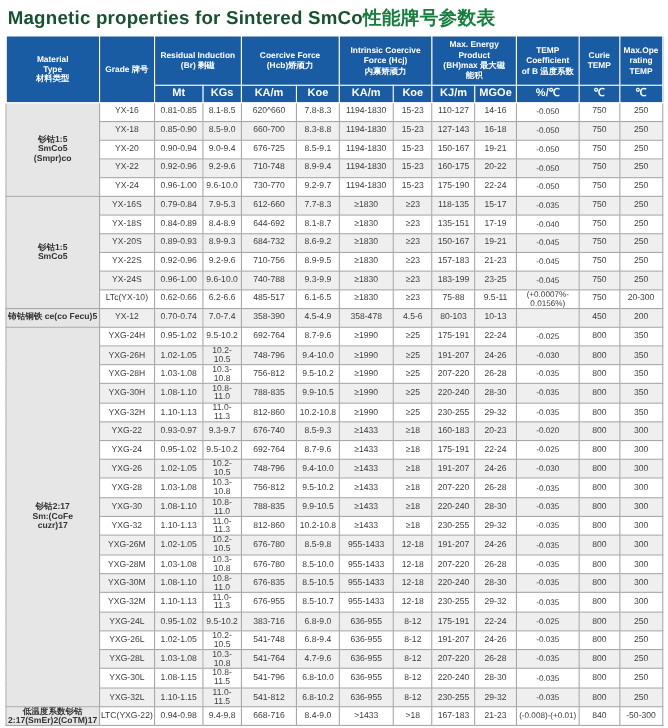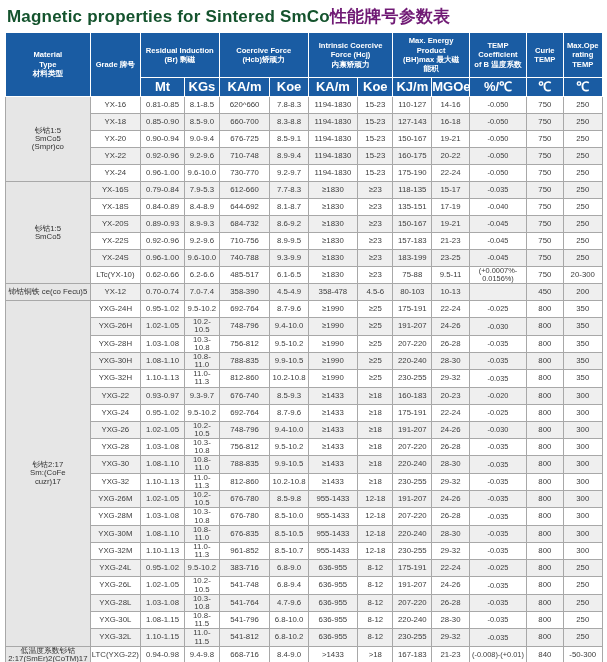--- a/index.html
+++ b/index.html
@@ -5,40 +5,40 @@
   * { box-sizing: border-box; margin: 0; padding: 0; }
   html,body { background:#ffffff; }
   body {
     width: 607px; height: 662px; overflow: hidden;
     font-family: "Liberation Sans", sans-serif;
   }
   .page { padding: 3px 4px 0 5px; }
   .title { font-size: 17px; font-weight: bold; letter-spacing: 0.2px;
            padding: 2px 0 4px 2px; white-space: nowrap; }
   .title .en { color: #14532d; }
-  .title .zh { color: #701a75; }
+  .title .zh { color: #15803d; }
   table {
     width: 598px; border-collapse: collapse; table-layout: fixed;
     border: 1px solid #8c8c8c;
   }
   thead th {
     background: #1a5ca3; color: #ffffff; font-weight: bold;
     border: 1px solid #ffffff; white-space: pre-line;
     font-size: 7.6px; line-height: 1.25; text-align: center; vertical-align: middle;
     padding: 1px 0;
   }
   thead tr.main th { height: 45px; }
-  thead tr.units th { height: 14px; font-size: 13px; }
+  thead tr.units th { height: 14px; font-size: 10px; }
   tbody td {
     border: 1px solid #a8a8a8; text-align: center; vertical-align: middle;
     font-size: 7.8px; color: #3c3c3c; height: 17px; line-height: 1.05;
     white-space: pre-line; overflow: hidden; padding: 0 1px;
   }
   tbody tr.alt td { background: #efefef; }
-  tbody td.material { background: #e6e6e6; color: #333333; font-size: 7.8px; }
+  tbody td.material { background: #e6e6e6; color: #333333; font-size: 7.8px; font-weight: bold; }
   tbody tr.alt td.material { background: #e6e6e6; }
   tbody td.tempco { font-size: 7.4px; }
 </style>
 </head>
 <body>
 
 <div class="page">
   <div class="title"><span class="en">Magnetic properties for Sintered SmCo</span><span class="zh">性能牌号参数表</span></div>
 
   <table>
@@ -469,21 +469,21 @@
           <td>220-240</td>
           <td>28-30</td>
           <td class="tempco">-0.035</td>
           <td>800</td>
           <td>300</td>
         </tr>
         <tr>
           <td>YXG-32M</td>
           <td>1.10-1.13</td>
           <td>11.0-11.3</td>
-          <td>961-852</td>
+          <td>676-955</td>
           <td>8.5-10.7</td>
           <td>955-1433</td>
           <td>12-18</td>
           <td>230-255</td>
           <td>29-32</td>
           <td class="tempco">-0.035</td>
           <td>800</td>
           <td>300</td>
         </tr>
         <tr class="alt">

